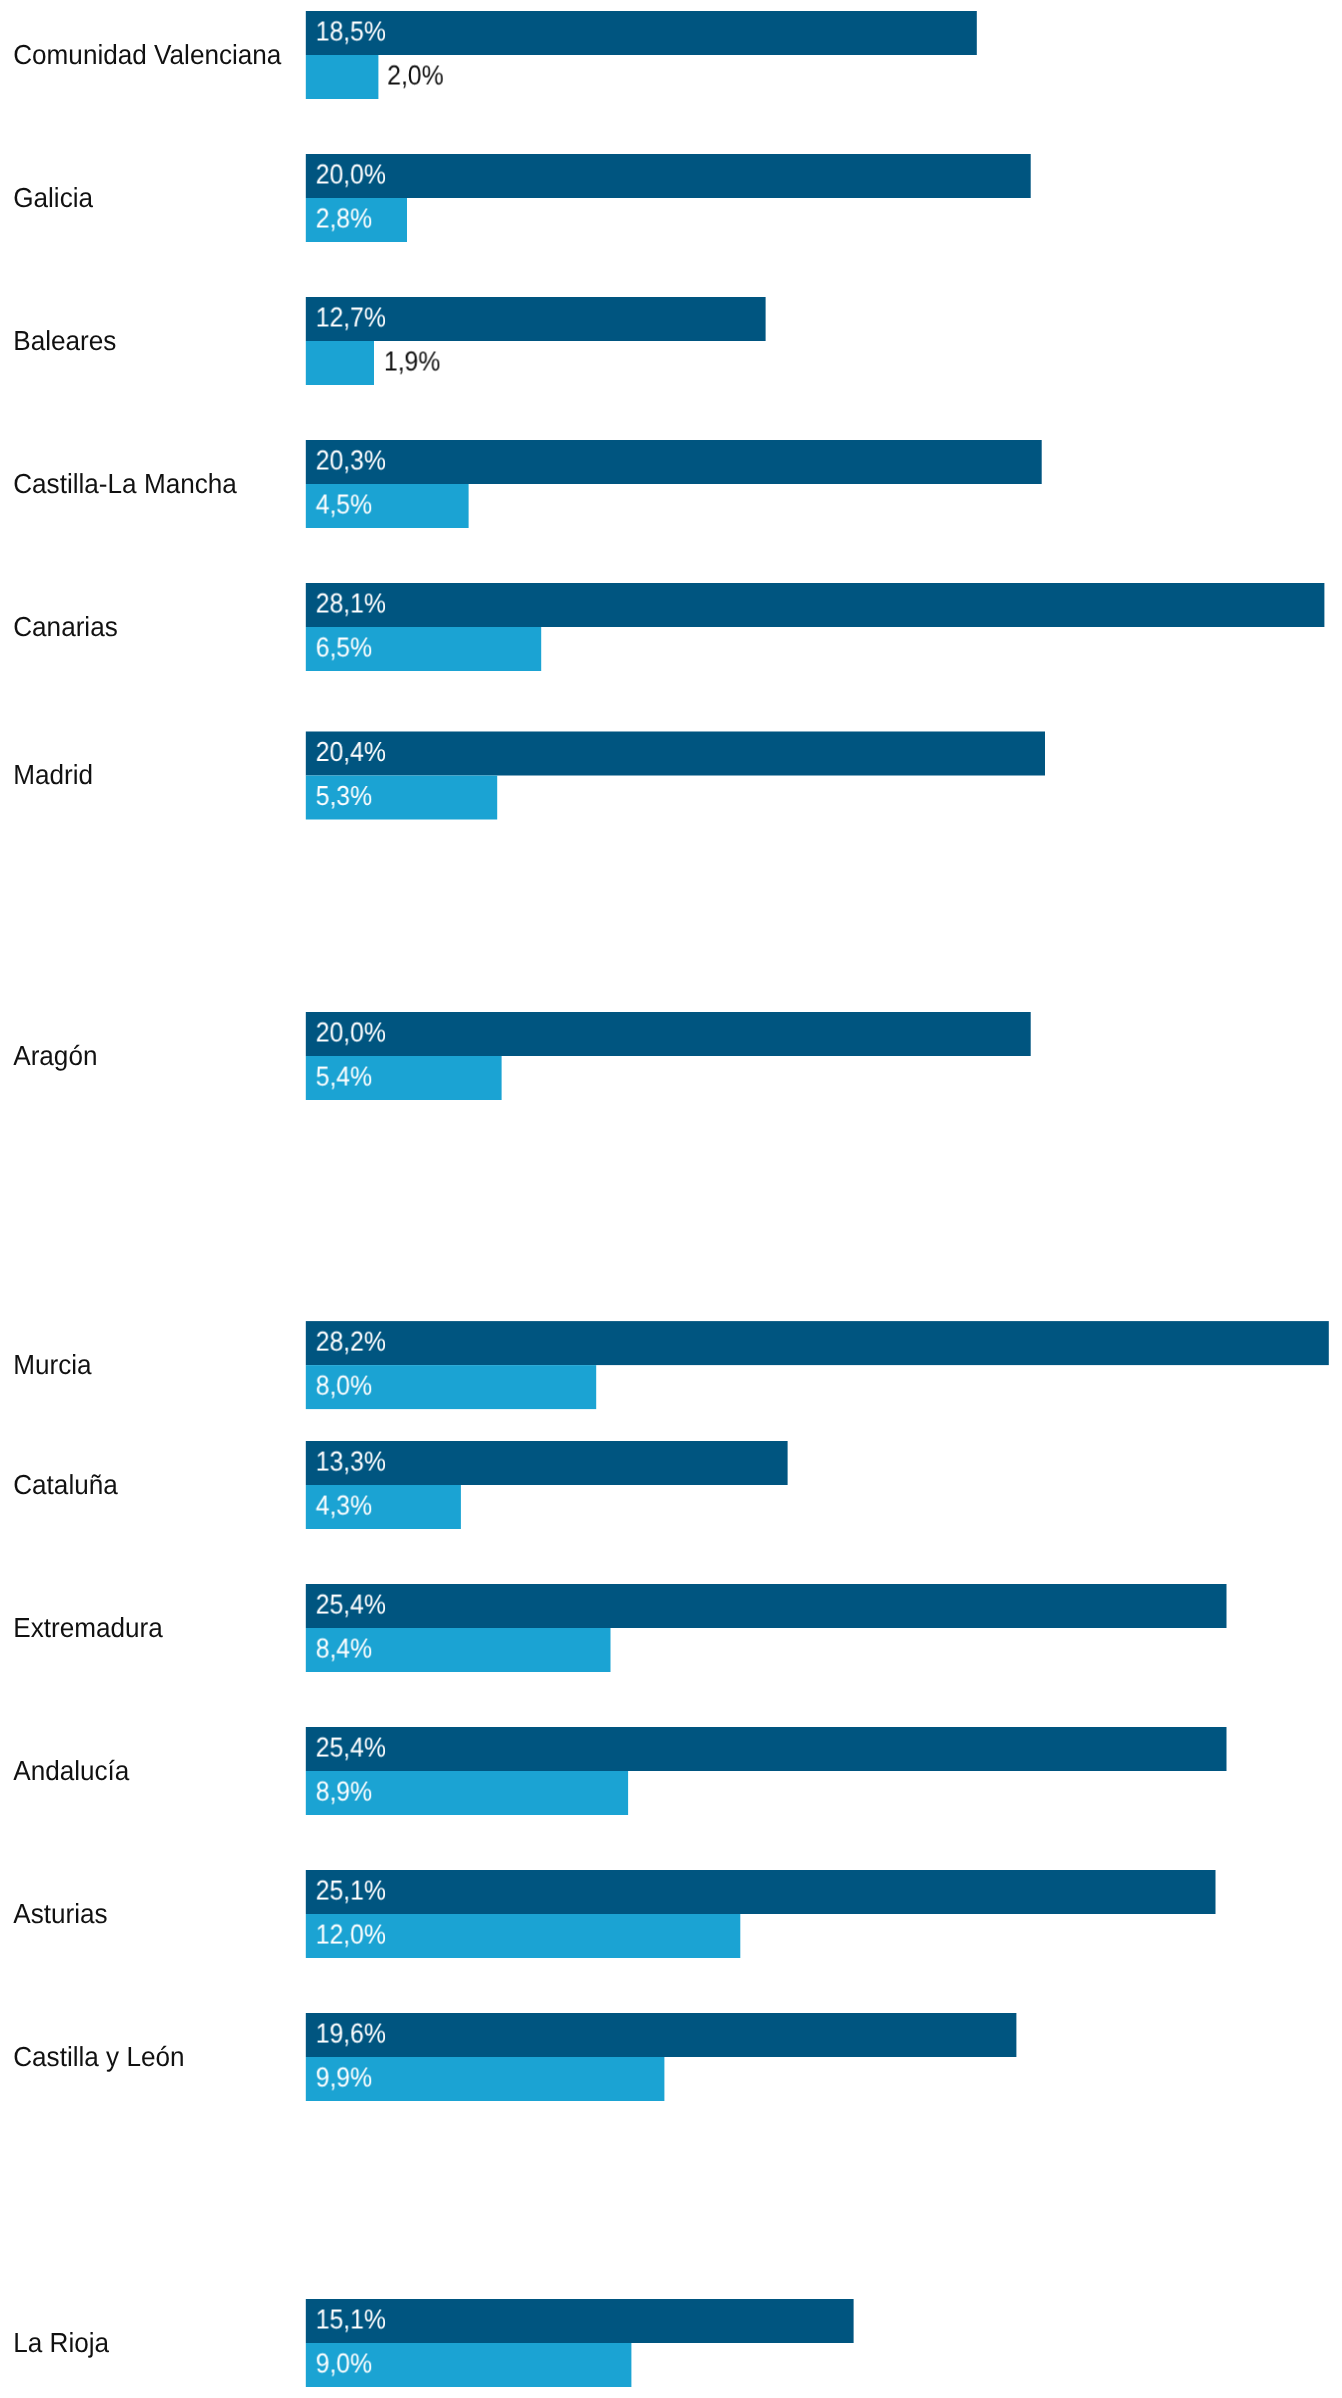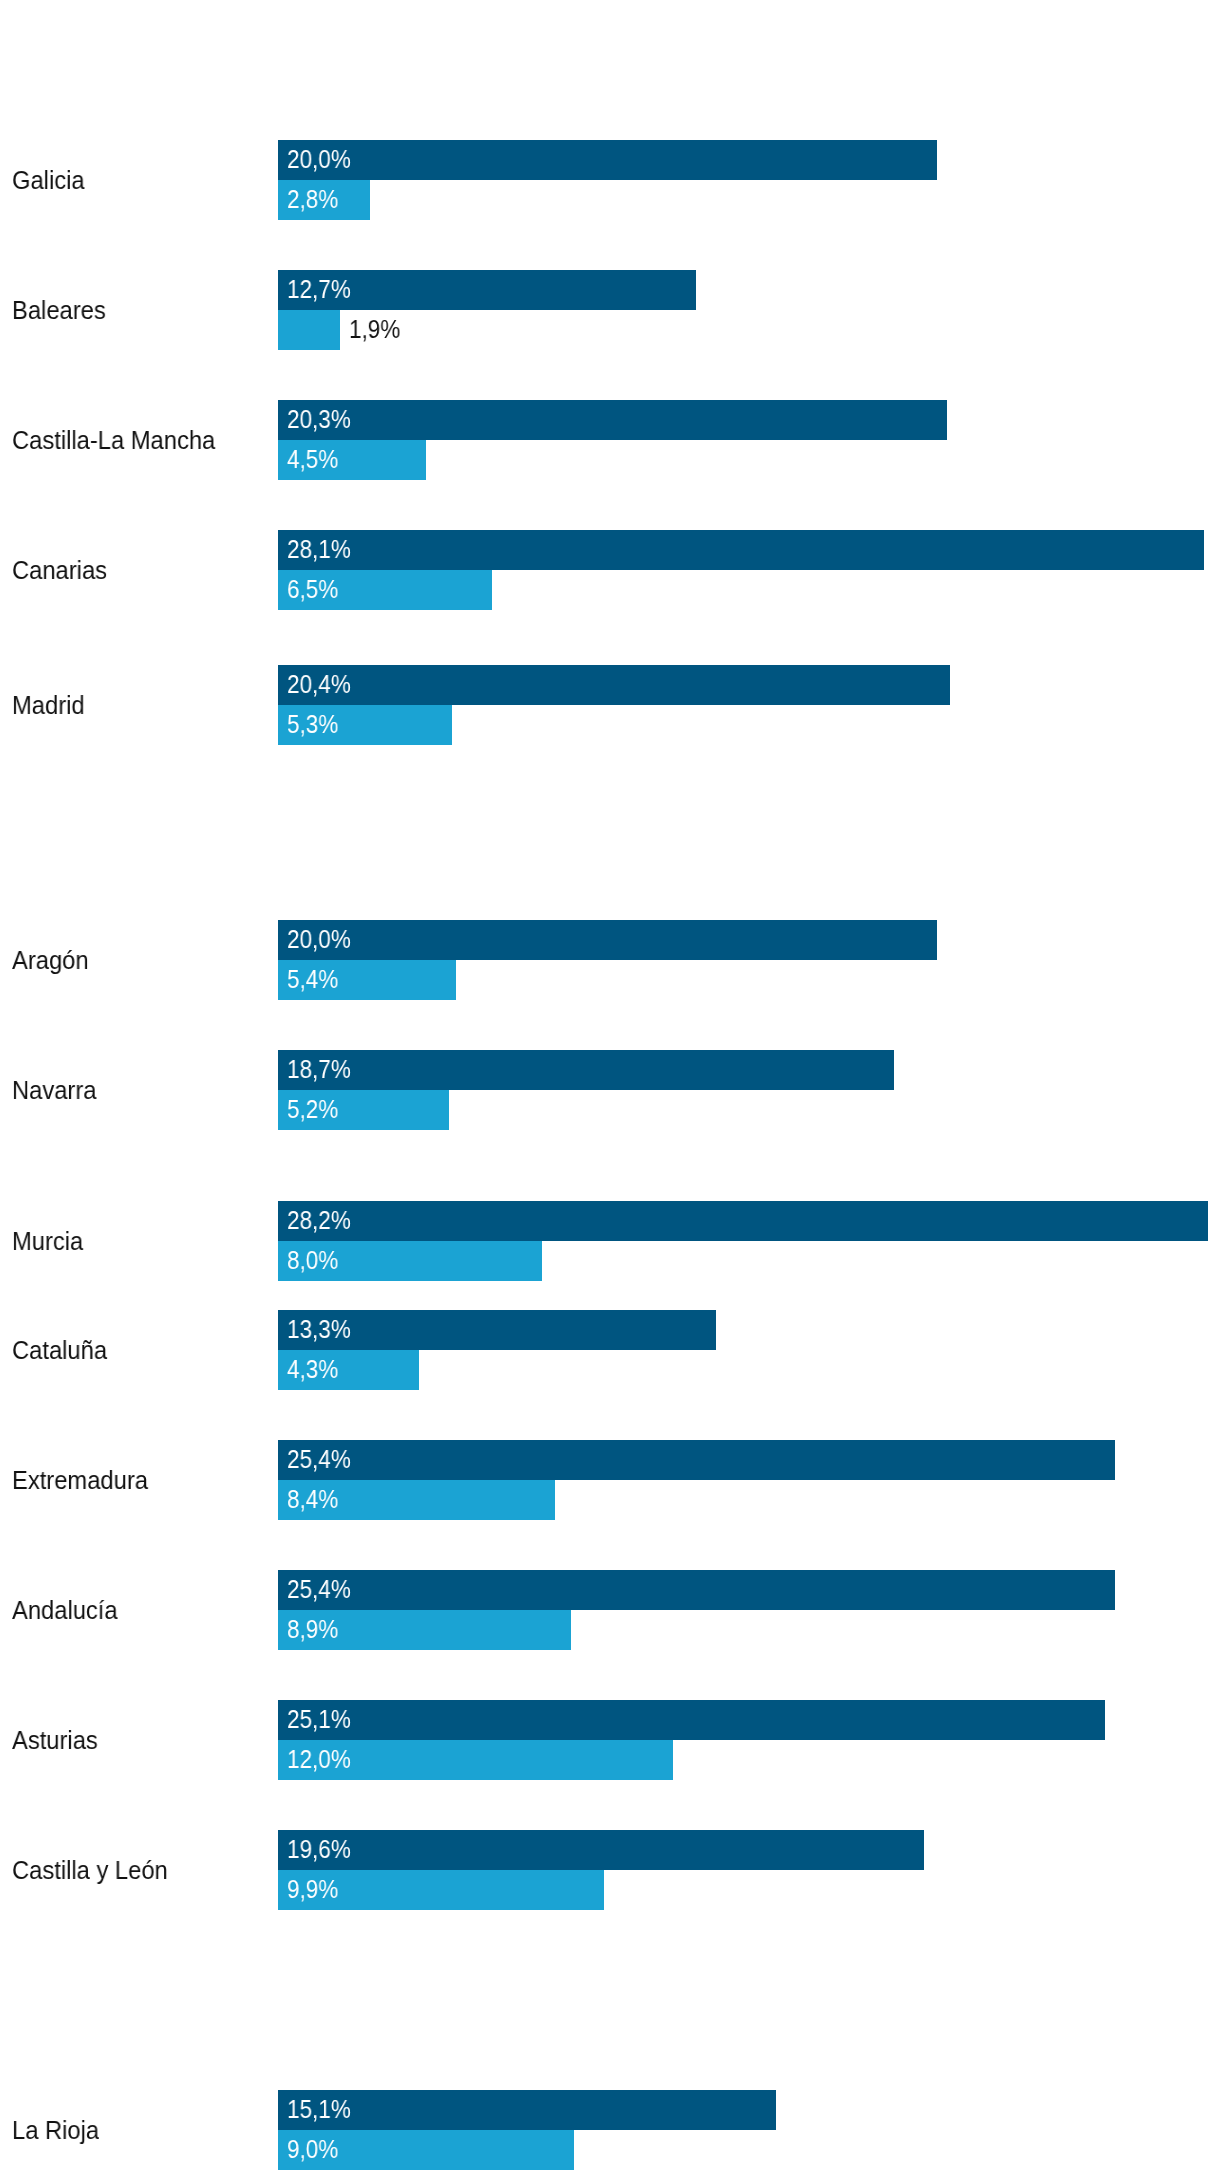--- a/index.html
+++ b/index.html
@@ -19,20 +19,27 @@
         transform:scaleX(0.9);transform-origin:0 50%;will-change:transform;}
   .value-label.series-1{top:7.4px;}
   .value-label.series-2{top:47.3px;}
   .value-label.in{color:#ffffff;}
   .value-label.out{color:#111111;}
 </style>
 </head>
 <body>
 
 <div id="chart">
+  <div class="bar-group" style="top:10.1px">
+    <div class="category-label">Comunidad Valenciana</div>
+    <div class="bar series-1" style="width:610.07px"></div>
+    <div class="value-label series-1 in" style="left:286.50px">18,5%</div>
+    <div class="bar series-2" style="width:65.95px"></div>
+    <div class="value-label series-2 out" style="left:352.45px">2,0%</div>
+  </div>
   <div class="bar-group" style="top:140.1px">
     <div class="category-label">Galicia</div>
     <div class="bar series-1" style="width:659.54px"></div>
     <div class="value-label series-1 in" style="left:286.50px">20,0%</div>
     <div class="bar series-2" style="width:92.34px"></div>
     <div class="value-label series-2 in" style="left:286.50px">2,8%</div>
   </div>
   <div class="bar-group" style="top:270.1px">
     <div class="category-label">Baleares</div>
     <div class="bar series-1" style="width:418.81px"></div>
@@ -60,27 +67,20 @@
     <div class="value-label series-1 in" style="left:286.50px">20,4%</div>
     <div class="bar series-2" style="width:174.78px"></div>
     <div class="value-label series-2 in" style="left:286.50px">5,3%</div>
   </div>
   <div class="bar-group" style="top:920.1px">
     <div class="category-label">Aragón</div>
     <div class="bar series-1" style="width:659.54px"></div>
     <div class="value-label series-1 in" style="left:286.50px">20,0%</div>
     <div class="bar series-2" style="width:178.08px"></div>
     <div class="value-label series-2 in" style="left:286.50px">5,4%</div>
-  </div>
-  <div class="bar-group" style="top:1050.1px">
-    <div class="category-label">Navarra</div>
-    <div class="bar series-1" style="width:616.67px"></div>
-    <div class="value-label series-1 in" style="left:286.50px">18,7%</div>
-    <div class="bar series-2" style="width:171.48px"></div>
-    <div class="value-label series-2 in" style="left:286.50px">5,2%</div>
   </div>
   <div class="bar-group" style="top:1201px">
     <div class="category-label">Murcia</div>
     <div class="bar series-1" style="width:929.95px"></div>
     <div class="value-label series-1 in" style="left:286.50px">28,2%</div>
     <div class="bar series-2" style="width:263.82px"></div>
     <div class="value-label series-2 in" style="left:286.50px">8,0%</div>
   </div>
   <div class="bar-group" style="top:1310.1px">
     <div class="category-label">Cataluña</div>

